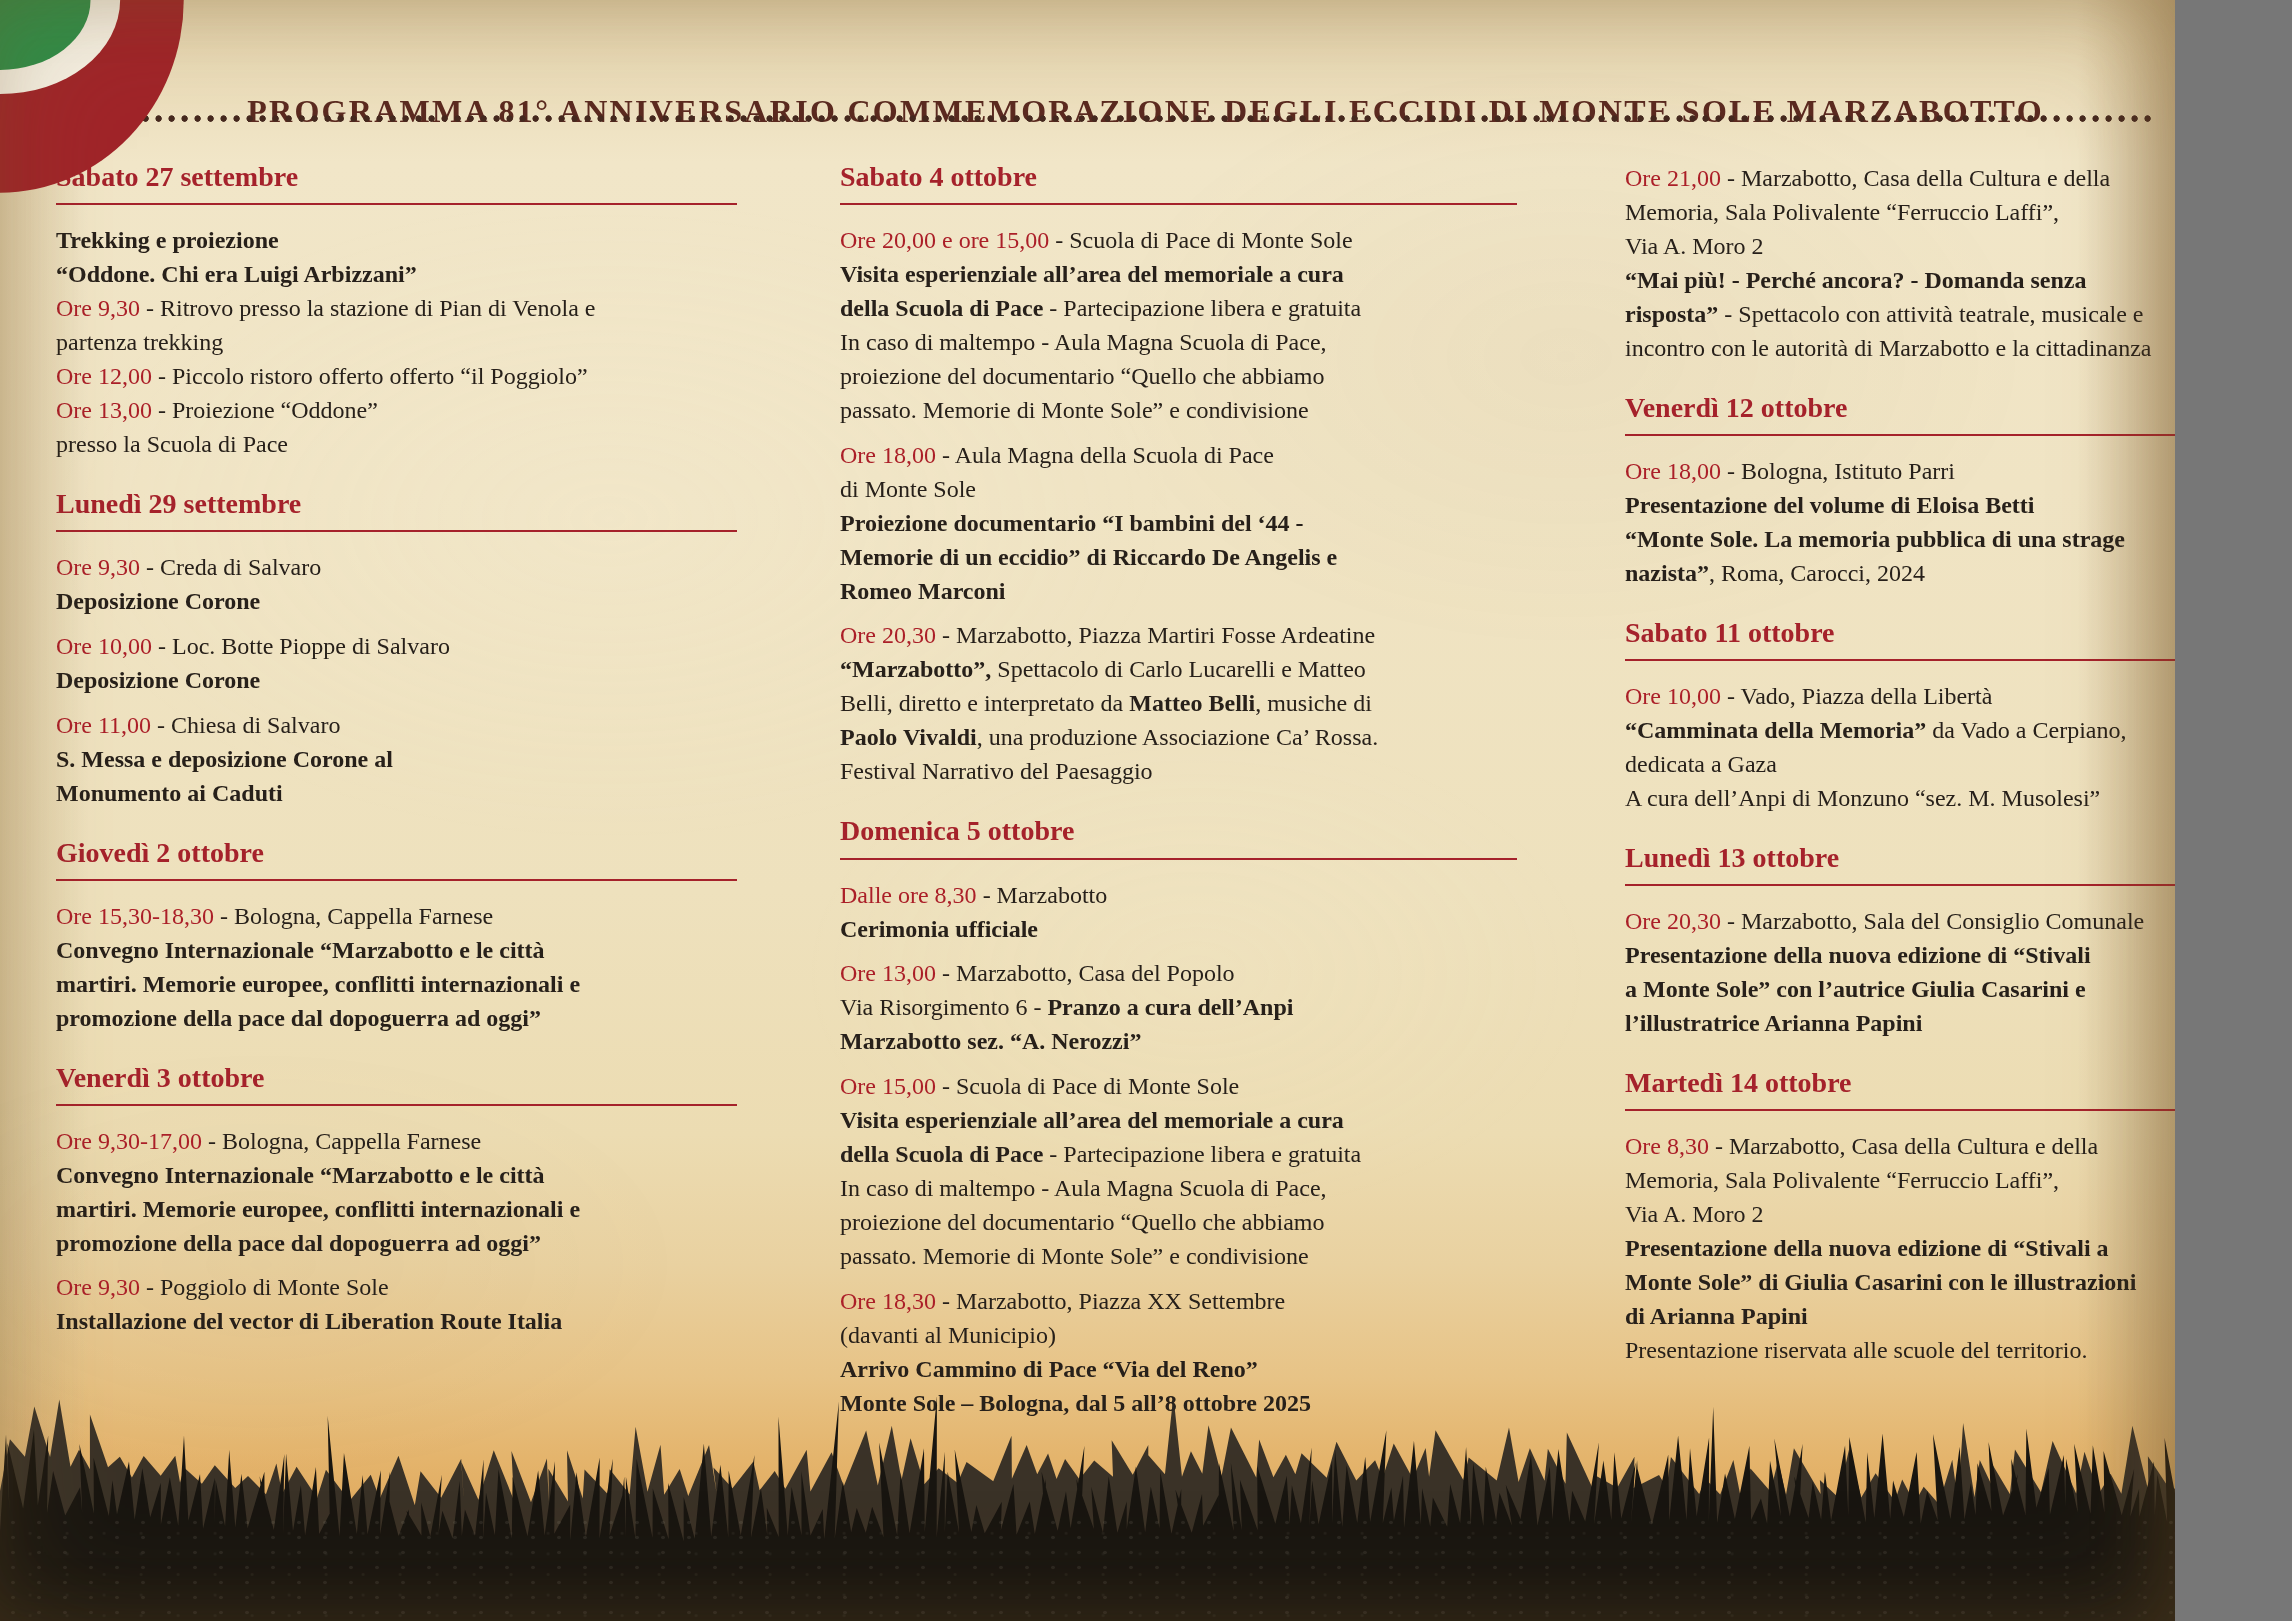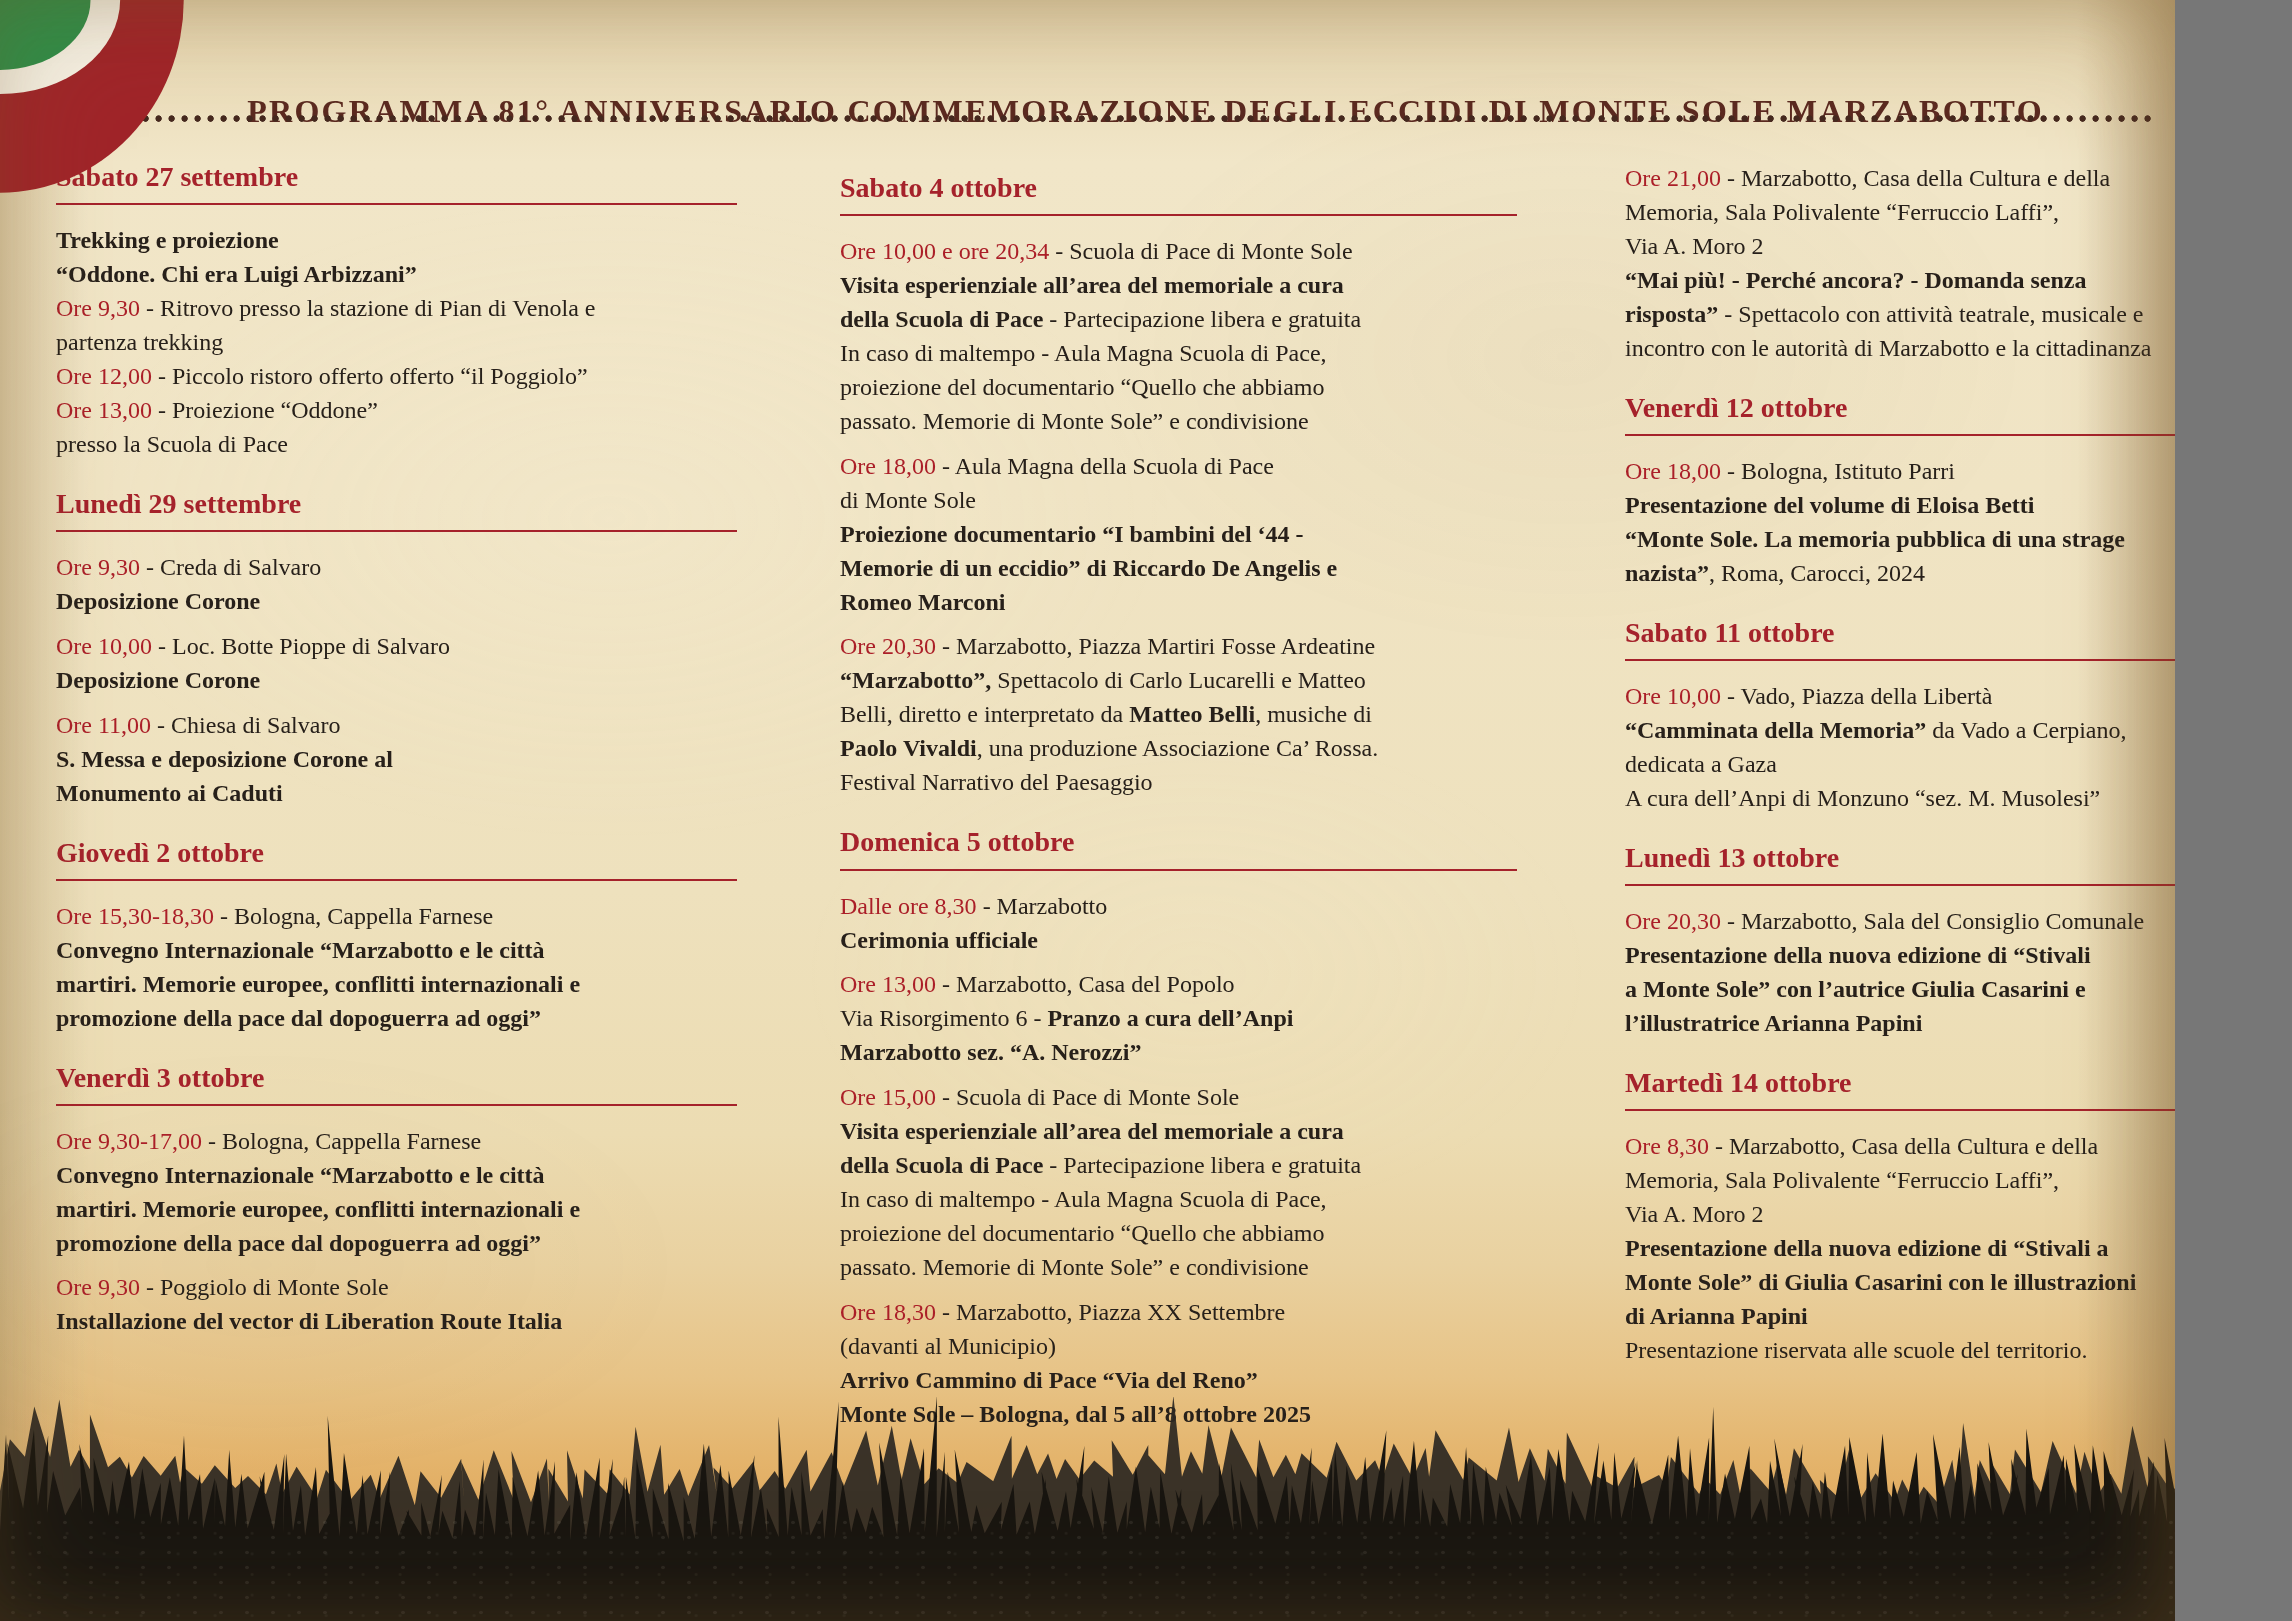--- a/index.html
+++ b/index.html
@@ -21,21 +21,21 @@
     font-size:32px; font-weight:bold; letter-spacing:2.3px; line-height:1.1;
     color:var(--title); white-space:nowrap;
   }
   .dots{
     position:absolute; top:113px; left:64px; right:23px; height:10.7px;
     background-image:radial-gradient(circle at 3.6px 5.4px, var(--dots) 2.8px, rgba(0,0,0,0) 3.5px);
     background-size:13px 10.7px; background-repeat:repeat-x;
   }
   .col{position:absolute; top:161px;}
   #col-0{left:56px;  width:681px;}
-  #col-1{left:840px; width:677px;margin-top:11px;}
+  #col-1{left:840px; width:677px;}
   #col-2{left:1625px;width:654px;}
   .day{
     font-size:28px; font-weight:bold; color:var(--day);
     margin:27px 0 18px 0; padding-bottom:9.9px;
     border-bottom:2.7px solid var(--day); line-height:1.15;
   }
   .col > .day:first-child{margin-top:0;}
   .event{
     font-size:24px; line-height:34px; color:var(--body);
     margin:0 0 10.7px 0; white-space:pre-line;
@@ -86,21 +86,21 @@
       <h3 class="day">Venerdì 3 ottobre</h3>
       <p class="event"><span class="r-t">Ore 9,30-17,00</span><span class="r-n"> - Bologna, Cappella Farnese
 </span><span class="r-b">Convegno Internazionale “Marzabotto e le città
 martiri. Memorie europee, conflitti internazionali e
 promozione della pace dal dopoguerra ad oggi”</span></p>
       <p class="event"><span class="r-t">Ore 9,30</span><span class="r-n"> - Poggiolo di Monte Sole
 </span><span class="r-b">Installazione del vector di Liberation Route Italia</span></p>
     </div>
   <div class="col" id="col-1">
       <h3 class="day">Sabato 4 ottobre</h3>
-      <p class="event"><span class="r-t">Ore 10,00 e ore 20,34</span><span class="r-n"> - Scuola di Pace di Monte Sole
+      <p class="event"><span class="r-t">Ore 20,00 e ore 15,00</span><span class="r-n"> - Scuola di Pace di Monte Sole
 </span><span class="r-b">Visita esperienziale all’area del memoriale a cura
 della Scuola di Pace</span><span class="r-n"> - Partecipazione libera e gratuita
 In caso di maltempo - Aula Magna Scuola di Pace,
 proiezione del documentario “Quello che abbiamo
 passato. Memorie di Monte Sole” e condivisione</span></p>
       <p class="event"><span class="r-t">Ore 18,00</span><span class="r-n"> - Aula Magna della Scuola di Pace
 di Monte Sole
 </span><span class="r-b">Proiezione documentario “I bambini del ‘44 -
 Memorie di un eccidio” di Riccardo De Angelis e
 Romeo Marconi</span></p>

